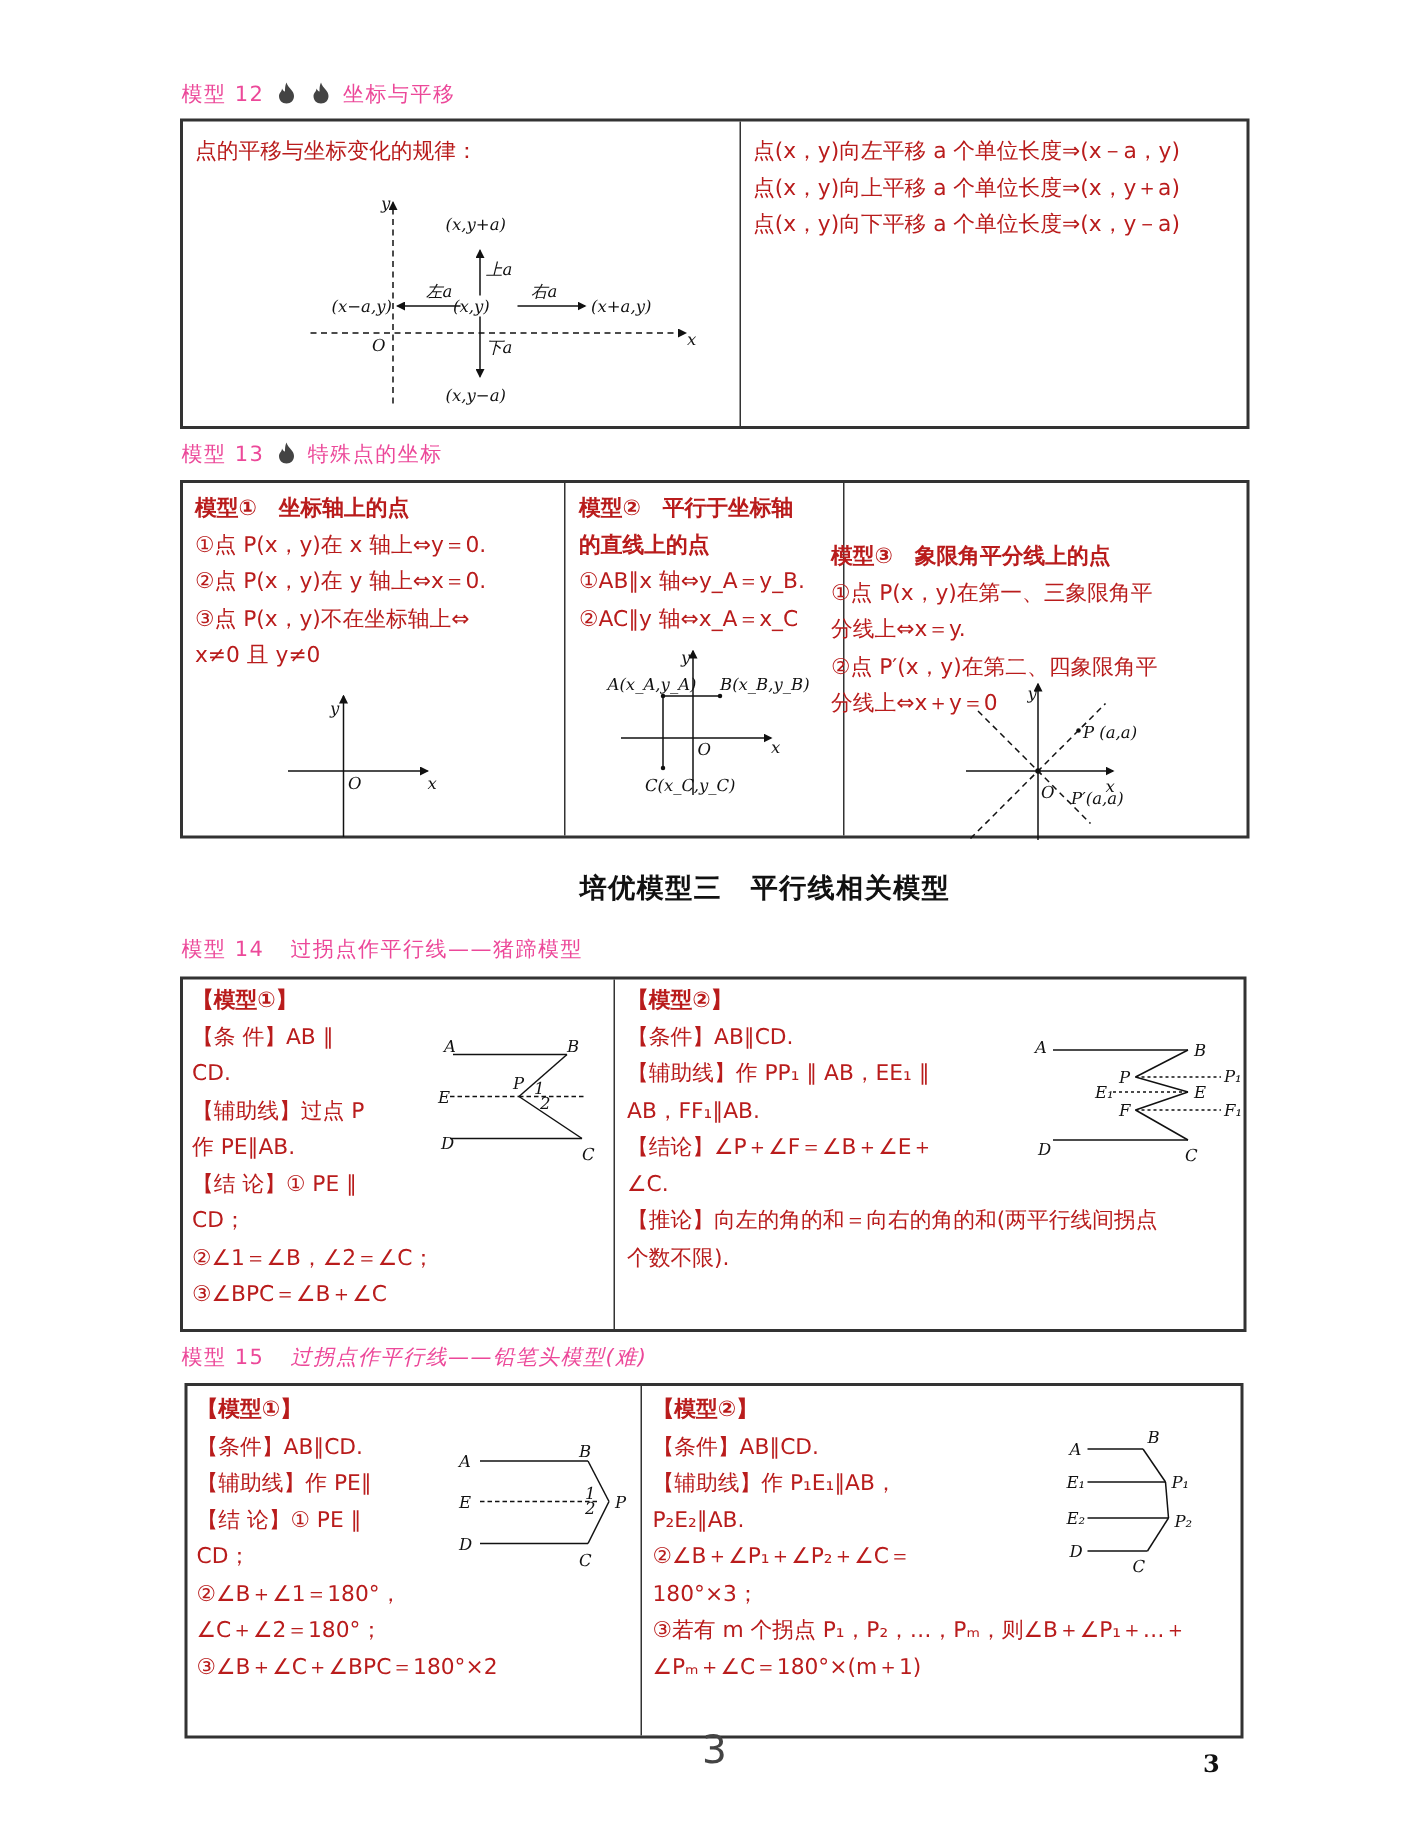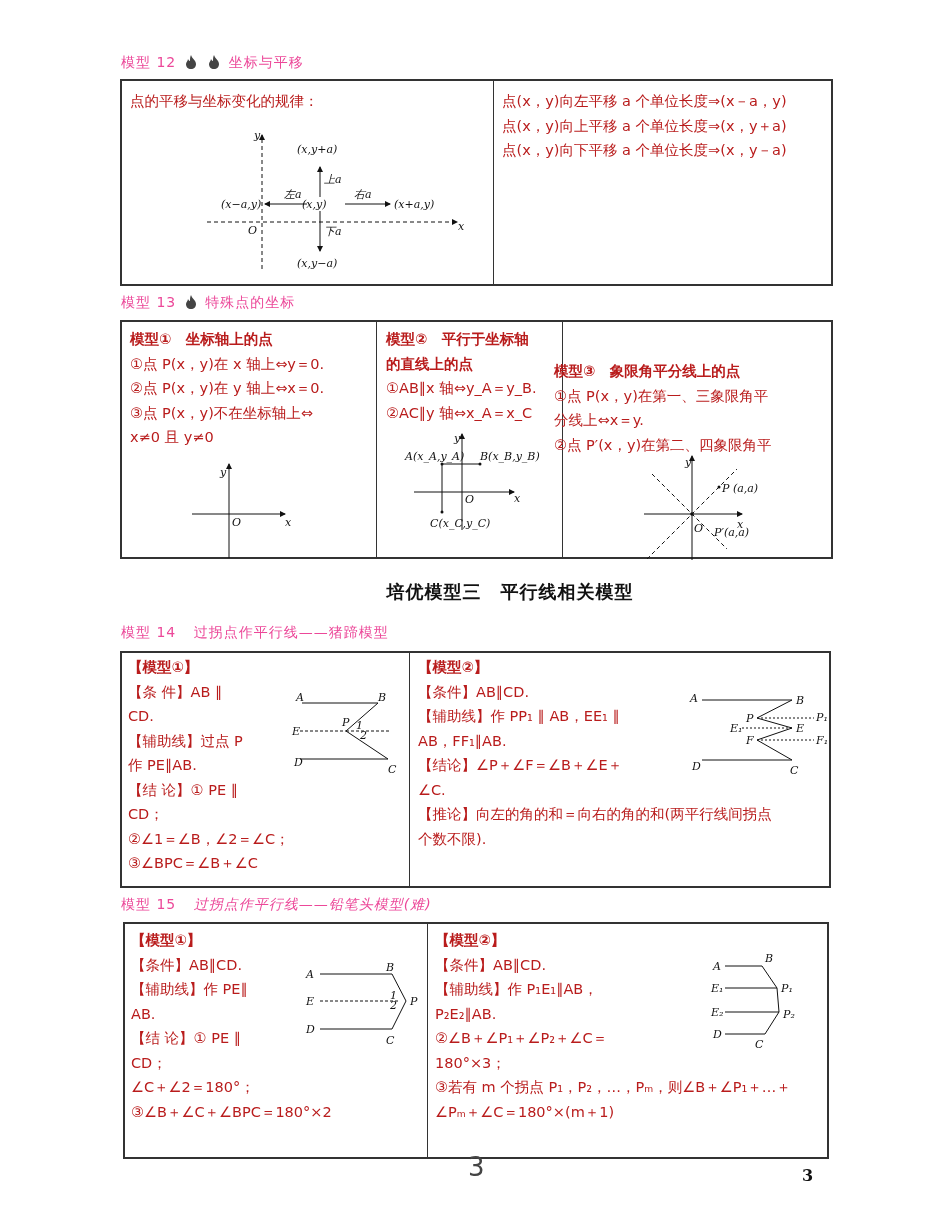--- a/index.html
+++ b/index.html
@@ -133,20 +133,21 @@
     <text x="13" y="28" font-size="9">A(x_A,y_A)</text>
     <text x="88" y="28" font-size="9">B(x_B,y_B)</text>
     <text x="38" y="95" font-size="9">C(x_C,y_C)</text>
   </svg>
 
   <div class="cell txt" style="left:432px;top:5px;margin-top:32px;">
     <div style="font-weight:bold;">模型③　象限角平分线上的点</div>
     <div>①点 P(x，y)在第一、三象限角平</div>
     <div>分线上⇔x＝y.</div>
     <div>②点 P′(x，y)在第二、四象限角平</div>
+    <div>分线上⇔x＋y＝0</div>
   </div>
   <svg style="left:520px;top:130px;" width="180" height="110">
     <defs>
         <marker id="ar4" markerWidth="6" markerHeight="6" refX="5" refY="3" orient="auto">
           <path d="M0,0 L6,3 L0,6 Z" fill="#111"></path>
         </marker>
       </defs>
     <line x1="50" y1="108" x2="50" y2="4" stroke="#111" marker-end="url(#ar4)"></line>
     <line x1="2" y1="62" x2="100" y2="62" stroke="#111" marker-end="url(#ar4)"></line>
     <line x1="5" y1="107" x2="95" y2="17" stroke="#111" stroke-dasharray="4,3"></line>
@@ -237,23 +238,23 @@
   <span style="margin-left:12px;font-style:italic;">过拐点作平行线——铅笔头模型(难)</span>
 </div>
 
 <div class="box" style="left:123px;top:922px;width:706px;height:237px;">
   <div class="vline" style="left:302px;"></div>
 
   <div class="cell txt" style="left:6px;top:4px;">
     <div style="font-weight:bold;">【模型①】</div>
     <div>【条件】AB∥CD.</div>
     <div>【辅助线】作 PE∥</div>
-    <div>AB.</div>
     <div>【结 论】① PE ∥</div>
     <div>CD；</div>
+    <div>②∠B＋∠1＝180°，</div>
     <div>∠C＋∠2＝180°；</div>
     <div>③∠B＋∠C＋∠BPC＝180°×2</div>
   </div>
   <svg style="left:175px;top:35px;" width="130" height="90">
     <line x1="20" y1="15" x2="92" y2="15" stroke="#111"></line>
     <line x1="92" y1="15" x2="106" y2="42" stroke="#111"></line>
     <line x1="106" y1="42" x2="92" y2="70" stroke="#111"></line>
     <line x1="20" y1="70" x2="92" y2="70" stroke="#111"></line>
     <line x1="20" y1="42" x2="100" y2="42" stroke="#111" stroke-dasharray="3,2"></line>
     <text x="6" y="19">A</text>

